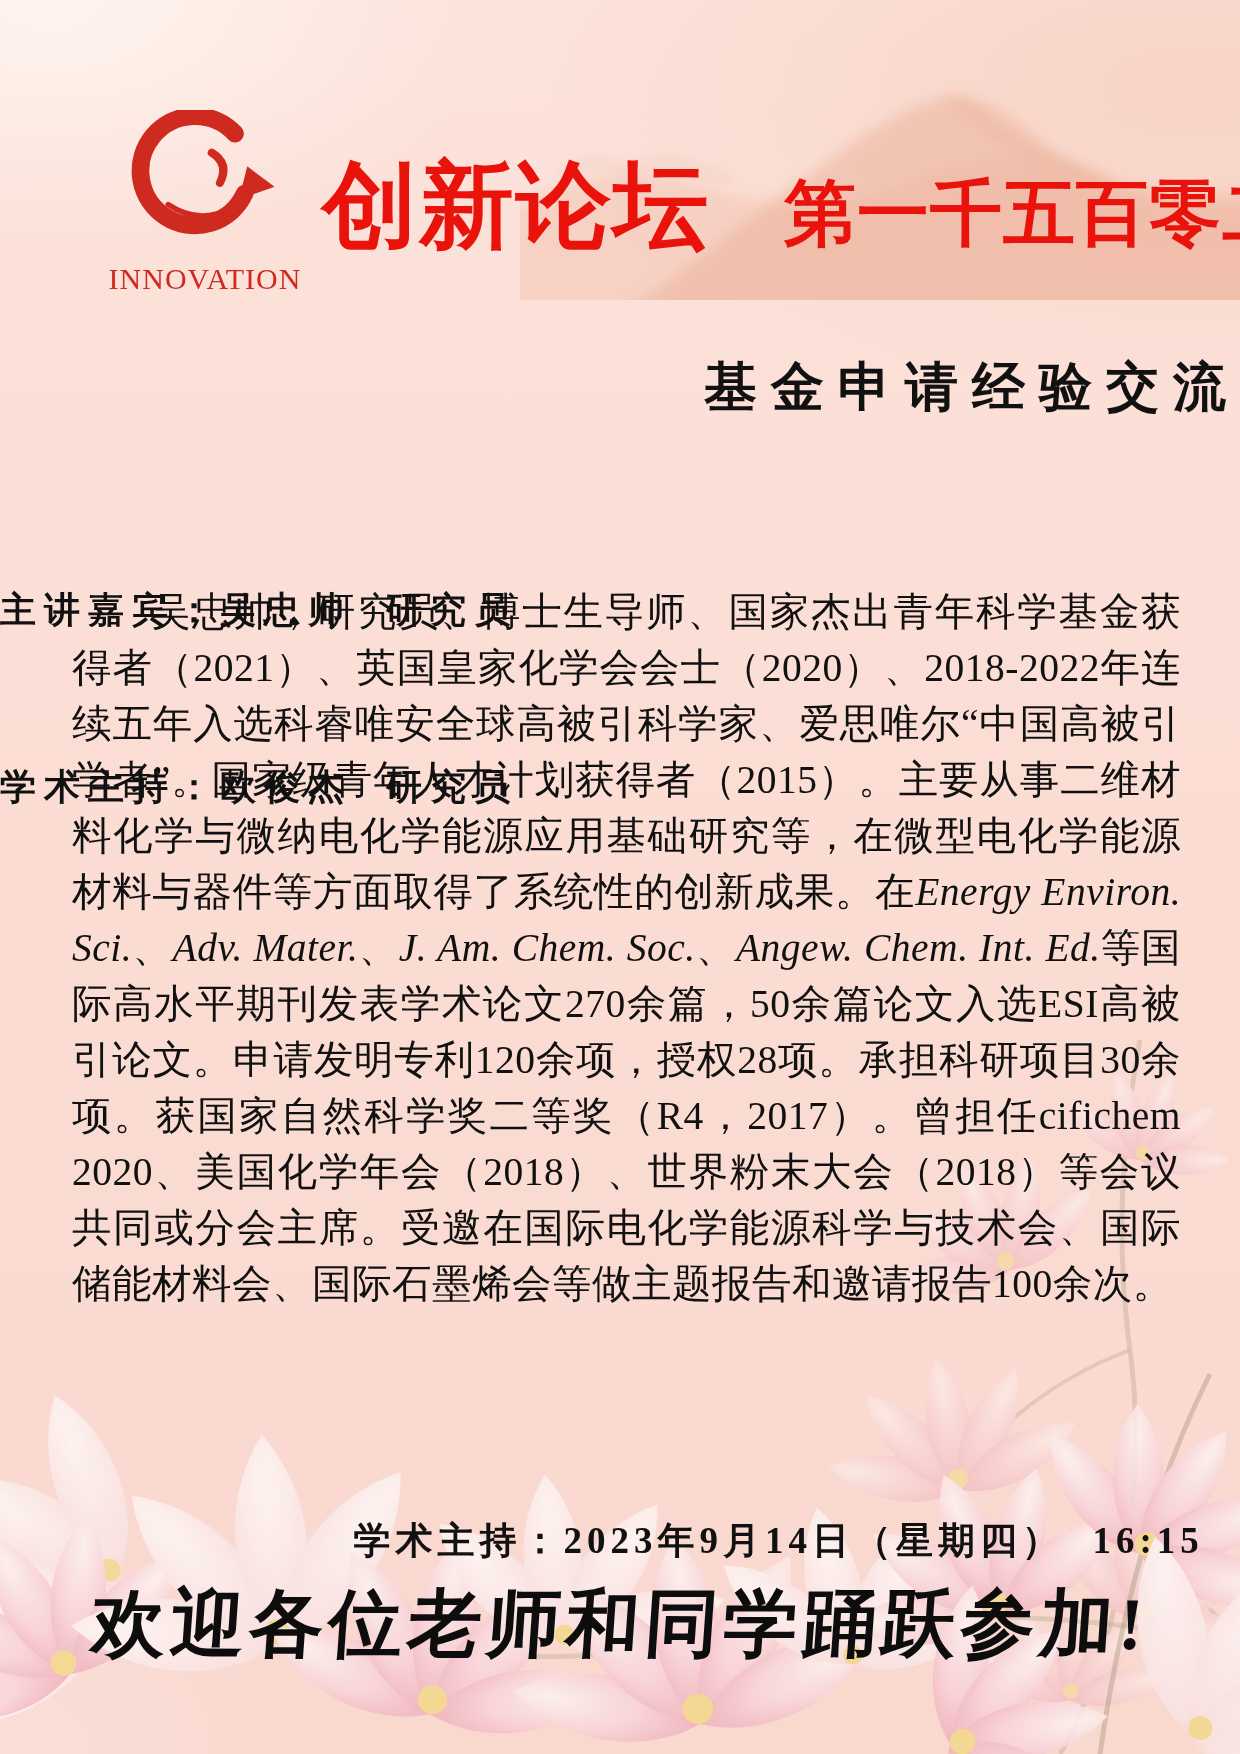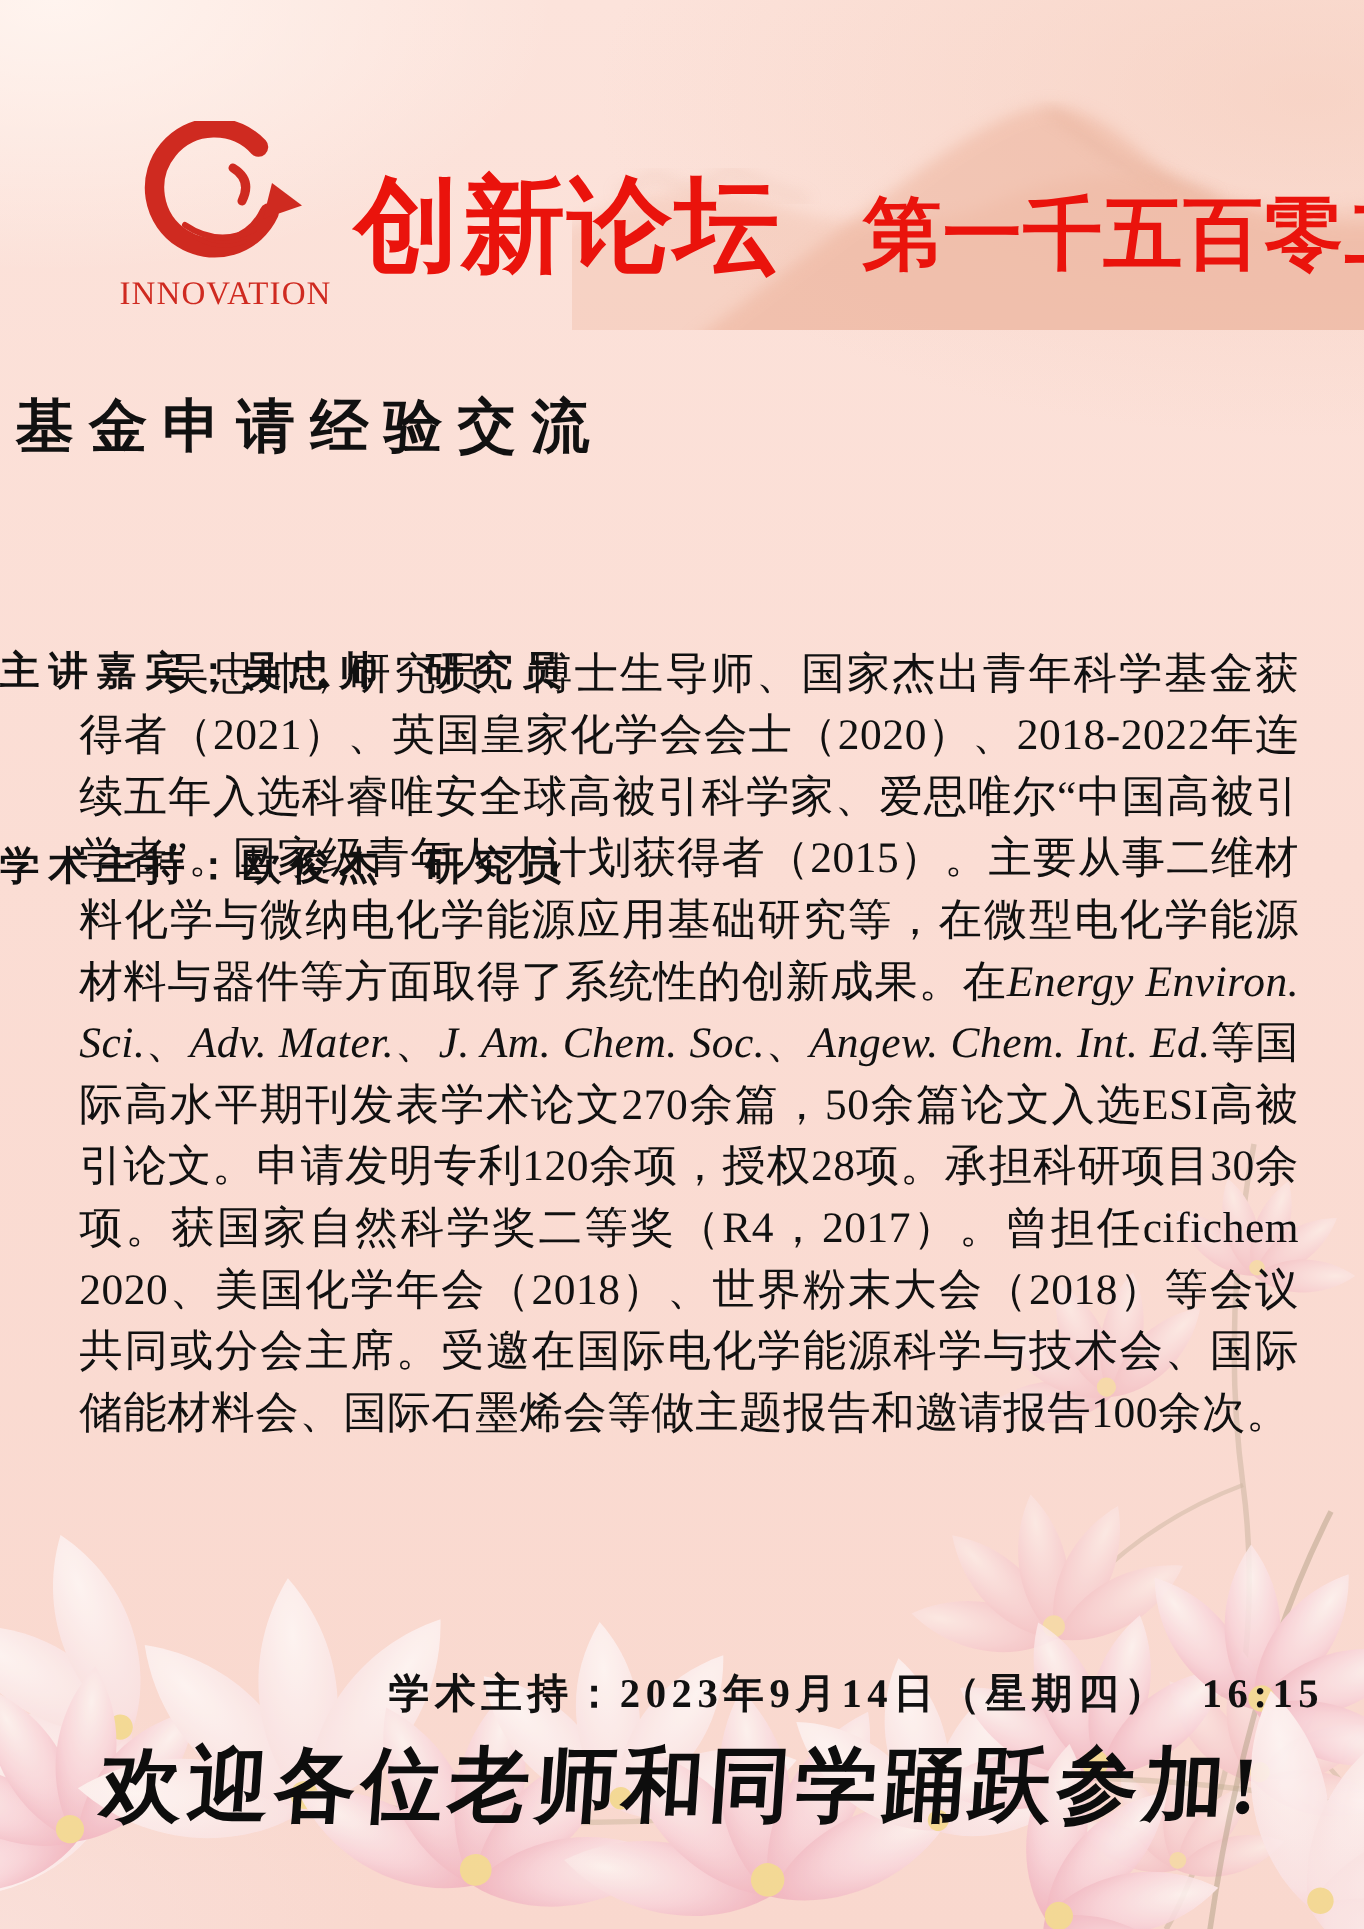--- a/index.html
+++ b/index.html
@@ -15,29 +15,29 @@
   svg.decor{position:absolute;z-index:0;}
   .mountains{top:0;right:0;width:720px;height:300px;}
   .flowers-right{top:1020px;right:0;width:430px;height:734px;opacity:.55;}
   .flowers-bottom{bottom:0;left:0;width:1240px;height:440px;opacity:.85;}
 
   .txt{position:absolute;z-index:2;}
 
   
   .logo{left:98px;top:110px;width:214px;text-align:center;}
   .logo svg{display:block;margin:0 auto;}
-  .logo-text{margin-top:0px;font-size:30px;letter-spacing:1px;color:#cf2a20;font-family:"Liberation Serif",serif;}
+  .logo-text{margin-top:12px;font-size:30px;letter-spacing:1px;color:#cf2a20;font-family:"Liberation Serif",serif;}
   .title-row{left:322px;top:158px;display:flex;align-items:flex-end;gap:42px;white-space:nowrap;}
   .forum-title{font-size:95px;line-height:1;font-weight:900;color:#ea130c;
     font-family:"Liberation Sans",sans-serif;letter-spacing:2px;text-align:right;}
   .episode{font-size:72px;line-height:1;font-weight:900;color:#ea130c;
     font-family:"Liberation Sans",sans-serif;padding-bottom:4px;letter-spacing:1px;margin-left:32px;}
 
   
-  .lecture-title{left:0;top:352px;width:100%;text-align:left;font-size:53px;font-weight:bold;
+  .lecture-title{left:0;top:352px;width:100%;text-align:right;font-size:53px;font-weight:bold;
     letter-spacing:14px;text-indent:14px;}
   .speakers{left:0;top:463px;width:100%;text-align:left;font-size:36px;font-weight:bold;
     line-height:59px;letter-spacing:8px;white-space:pre-wrap;}
 
   
   .bio{left:72px;right:59px;top:584px;margin:0;font-size:39.5px;line-height:56px;
     text-align:justify;text-justify:inter-ideograph;text-indent:2em;letter-spacing:.5px;}
   .journal-italic{font-style:italic;font-family:"Liberation Serif",serif;}
 
   

